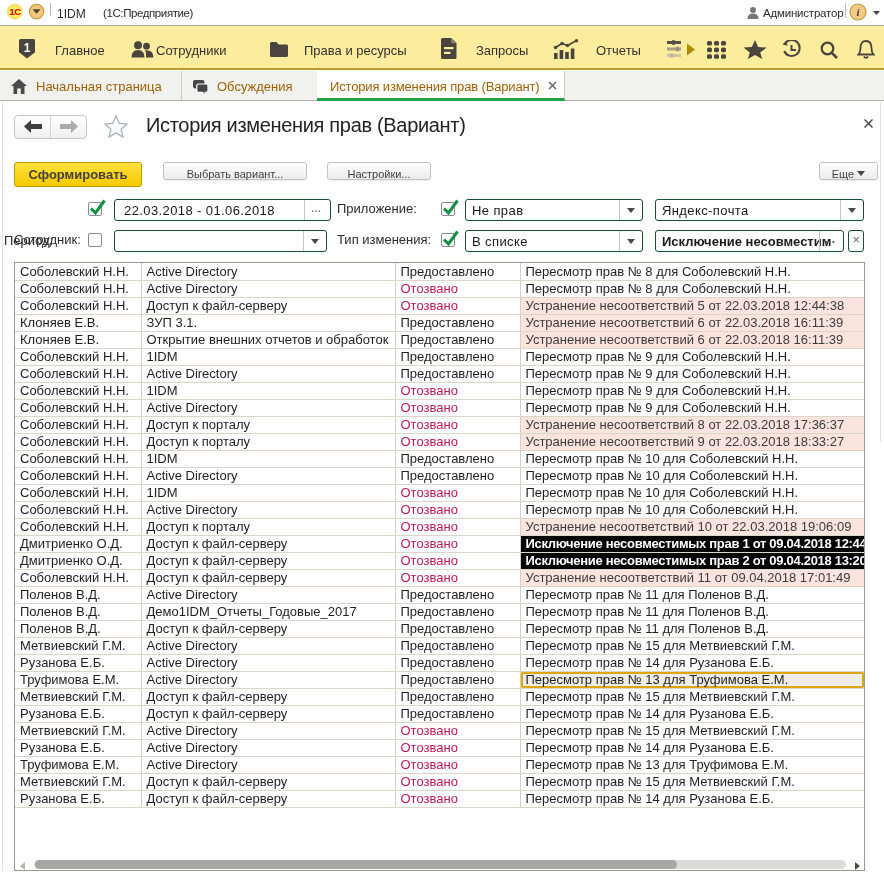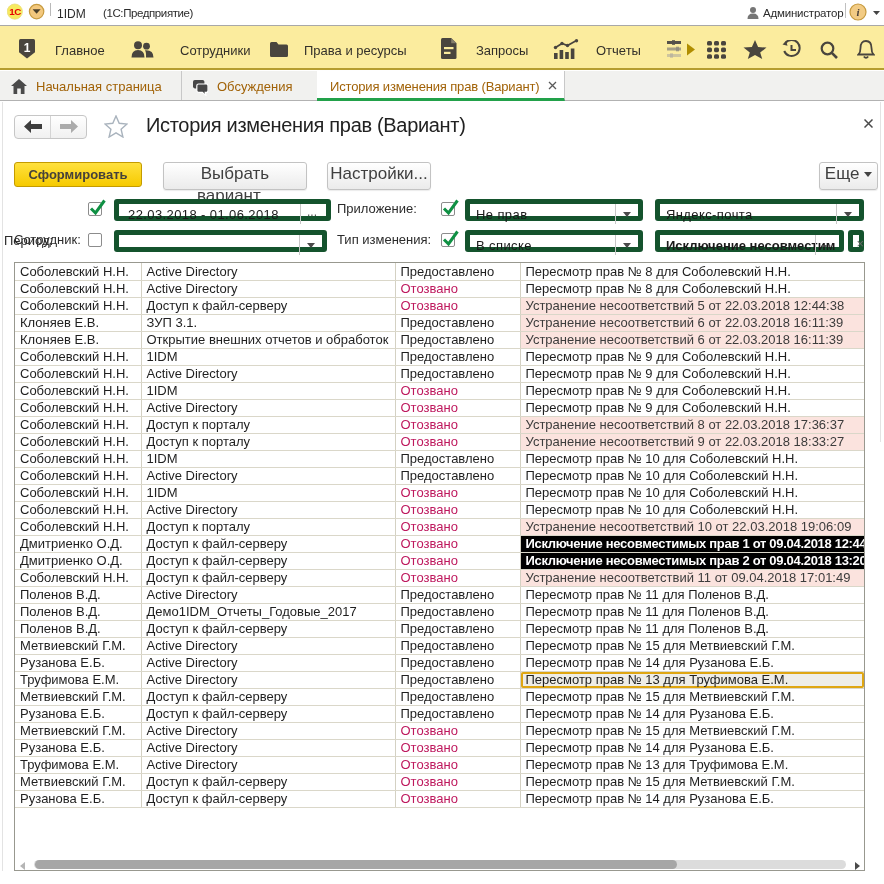--- a/index.html
+++ b/index.html
@@ -4,28 +4,28 @@
 <style>
 * {margin:0;padding:0;box-sizing:border-box;}
 html,body {width:884px;height:884px;overflow:hidden;background:#fff;
   font-family:"Liberation Sans",sans-serif;}
 .ab {position:absolute;}
 .txt13 {font-size:13px;color:#a16207;white-space:nowrap;}
 #titlebar {left:0;top:0;width:884px;height:26px;background:#fff;border-bottom:1px solid #a8a8a8;}
 #tabbar {left:0;top:71px;width:884px;height:30px;background:#f1f1ef;border-bottom:1px solid #b2b2b2;}
 .tabsep {width:1px;background:#c8c8c8;top:71px;height:29px;}
 .mi {font-size:13px;color:#33302a;white-space:nowrap;top:43px;}
-.field {height:22px;border:5px solid #14532d;border-radius:3px;background:#fff;}
+.field {height:22px;border:1px solid #14532d;border-radius:3px;background:#fff;}
 .flabel {font-size:13px;color:#2b2b2b;white-space:nowrap;}
 .ftext {position:absolute;left:6px;top:3px;font-size:13px;letter-spacing:0.4px;color:#1a1a1a;white-space:nowrap;}
 .combtn {position:absolute;right:0;top:0;width:23px;height:20px;border-left:1px solid #c6c6c6;}
 .car {position:absolute;left:7px;top:8px;width:0;height:0;border-left:4px solid transparent;border-right:4px solid transparent;border-top:5px solid #4a4a4a;}
 .cb {width:14px;height:14px;border:1px solid #8c8c8c;border-radius:2px;background:#fff;}
-.btn {height:28px;border:1px solid #c3c3c3;border-radius:3px;background:linear-gradient(#ffffff,#ebebeb);
-  font-size:17px;color:#3f3f3f;text-align:center;line-height:22px;box-shadow:0 1px 1px rgba(0,0,0,0.08);}
+.btn {height:18px;border:1px solid #c3c3c3;border-radius:3px;background:linear-gradient(#ffffff,#ebebeb);
+  font-size:11px;color:#3f3f3f;text-align:center;line-height:22px;box-shadow:0 1px 1px rgba(0,0,0,0.08);}
 table {border-collapse:collapse;table-layout:fixed;}
 td,th {font-size:13px;padding:0 0 0 5px;white-space:nowrap;overflow:hidden;height:17px;
   border-right:1px solid #d4d1c3;border-bottom:1px solid #dad7c9;}
 th {height:22px;background:#ebe8ce;color:#55502b;font-size:16px;letter-spacing:0.3px;font-weight:bold;text-align:left;
   border-bottom:1px solid #98988f;border-right:1px solid #b9b7a8;}
 td {color:#1f1f1f;}
 td.rd {color:#be185d;}
 td.pk {background:#fbe3de;color:#3c3c3c;}
 td.bk {background:#000;color:#fff;font-weight:bold;letter-spacing:-0.3px;}
 td.sel {background:#eeede7;box-shadow:inset 0 0 0 2px #dfa612;border-radius:2px;}
@@ -62,21 +62,21 @@
   <text x="8" y="13" font-size="12" font-weight="bold" fill="#fff" text-anchor="middle" font-family="Liberation Sans">1</text>
 </svg>
 <div class="ab mi" style="left:55px;">Главное</div>
 
 <svg class="ab" style="left:131px;top:41px" width="23" height="17" viewBox="0 0 23 17">
   <circle cx="7" cy="4.2" r="4" fill="#49453e"></circle>
   <path d="M0.5 16.5 Q0.5 9 7 9 Q13.5 9 13.5 16.5 Z" fill="#49453e"></path>
   <circle cx="15.5" cy="5.2" r="3.4" fill="#49453e"></circle>
   <path d="M14 9.2 Q22.5 8.6 22.5 16.5 L15 16.5 Q15.3 11 14 9.2 Z" fill="#49453e"></path>
 </svg>
-<div class="ab mi" style="left:180px;">Сотрудники</div>
+<div class="ab mi" style="left:156px;">Сотрудники</div>
 
 <svg class="ab" style="left:270px;top:42px" width="18" height="15" viewBox="0 0 18 15">
   <path d="M1.5 0 H6.5 L8.5 2.5 H16.5 Q18 2.5 18 4 V13.5 Q18 15 16.5 15 H1.5 Q0 15 0 13.5 V1.5 Q0 0 1.5 0 Z" fill="#49453e"></path>
 </svg>
 <div class="ab mi" style="left:304px;">Права и ресурсы</div>
 
 <svg class="ab" style="left:441px;top:38px" width="16" height="21" viewBox="0 0 16 21">
   <path d="M1.5 0 H10.2 L15.5 5.3 V19.5 Q15.5 21 14 21 H1.5 Q0 21 0 19.5 V1.5 Q0 0 1.5 0 Z" fill="#49453e"></path>
   <path d="M10.2 0 L15.5 5.3 H10.2 Z" fill="#857f6d"></path>
   <rect x="3" y="9" width="9.5" height="2.2" fill="#fbec9e"></rect>

